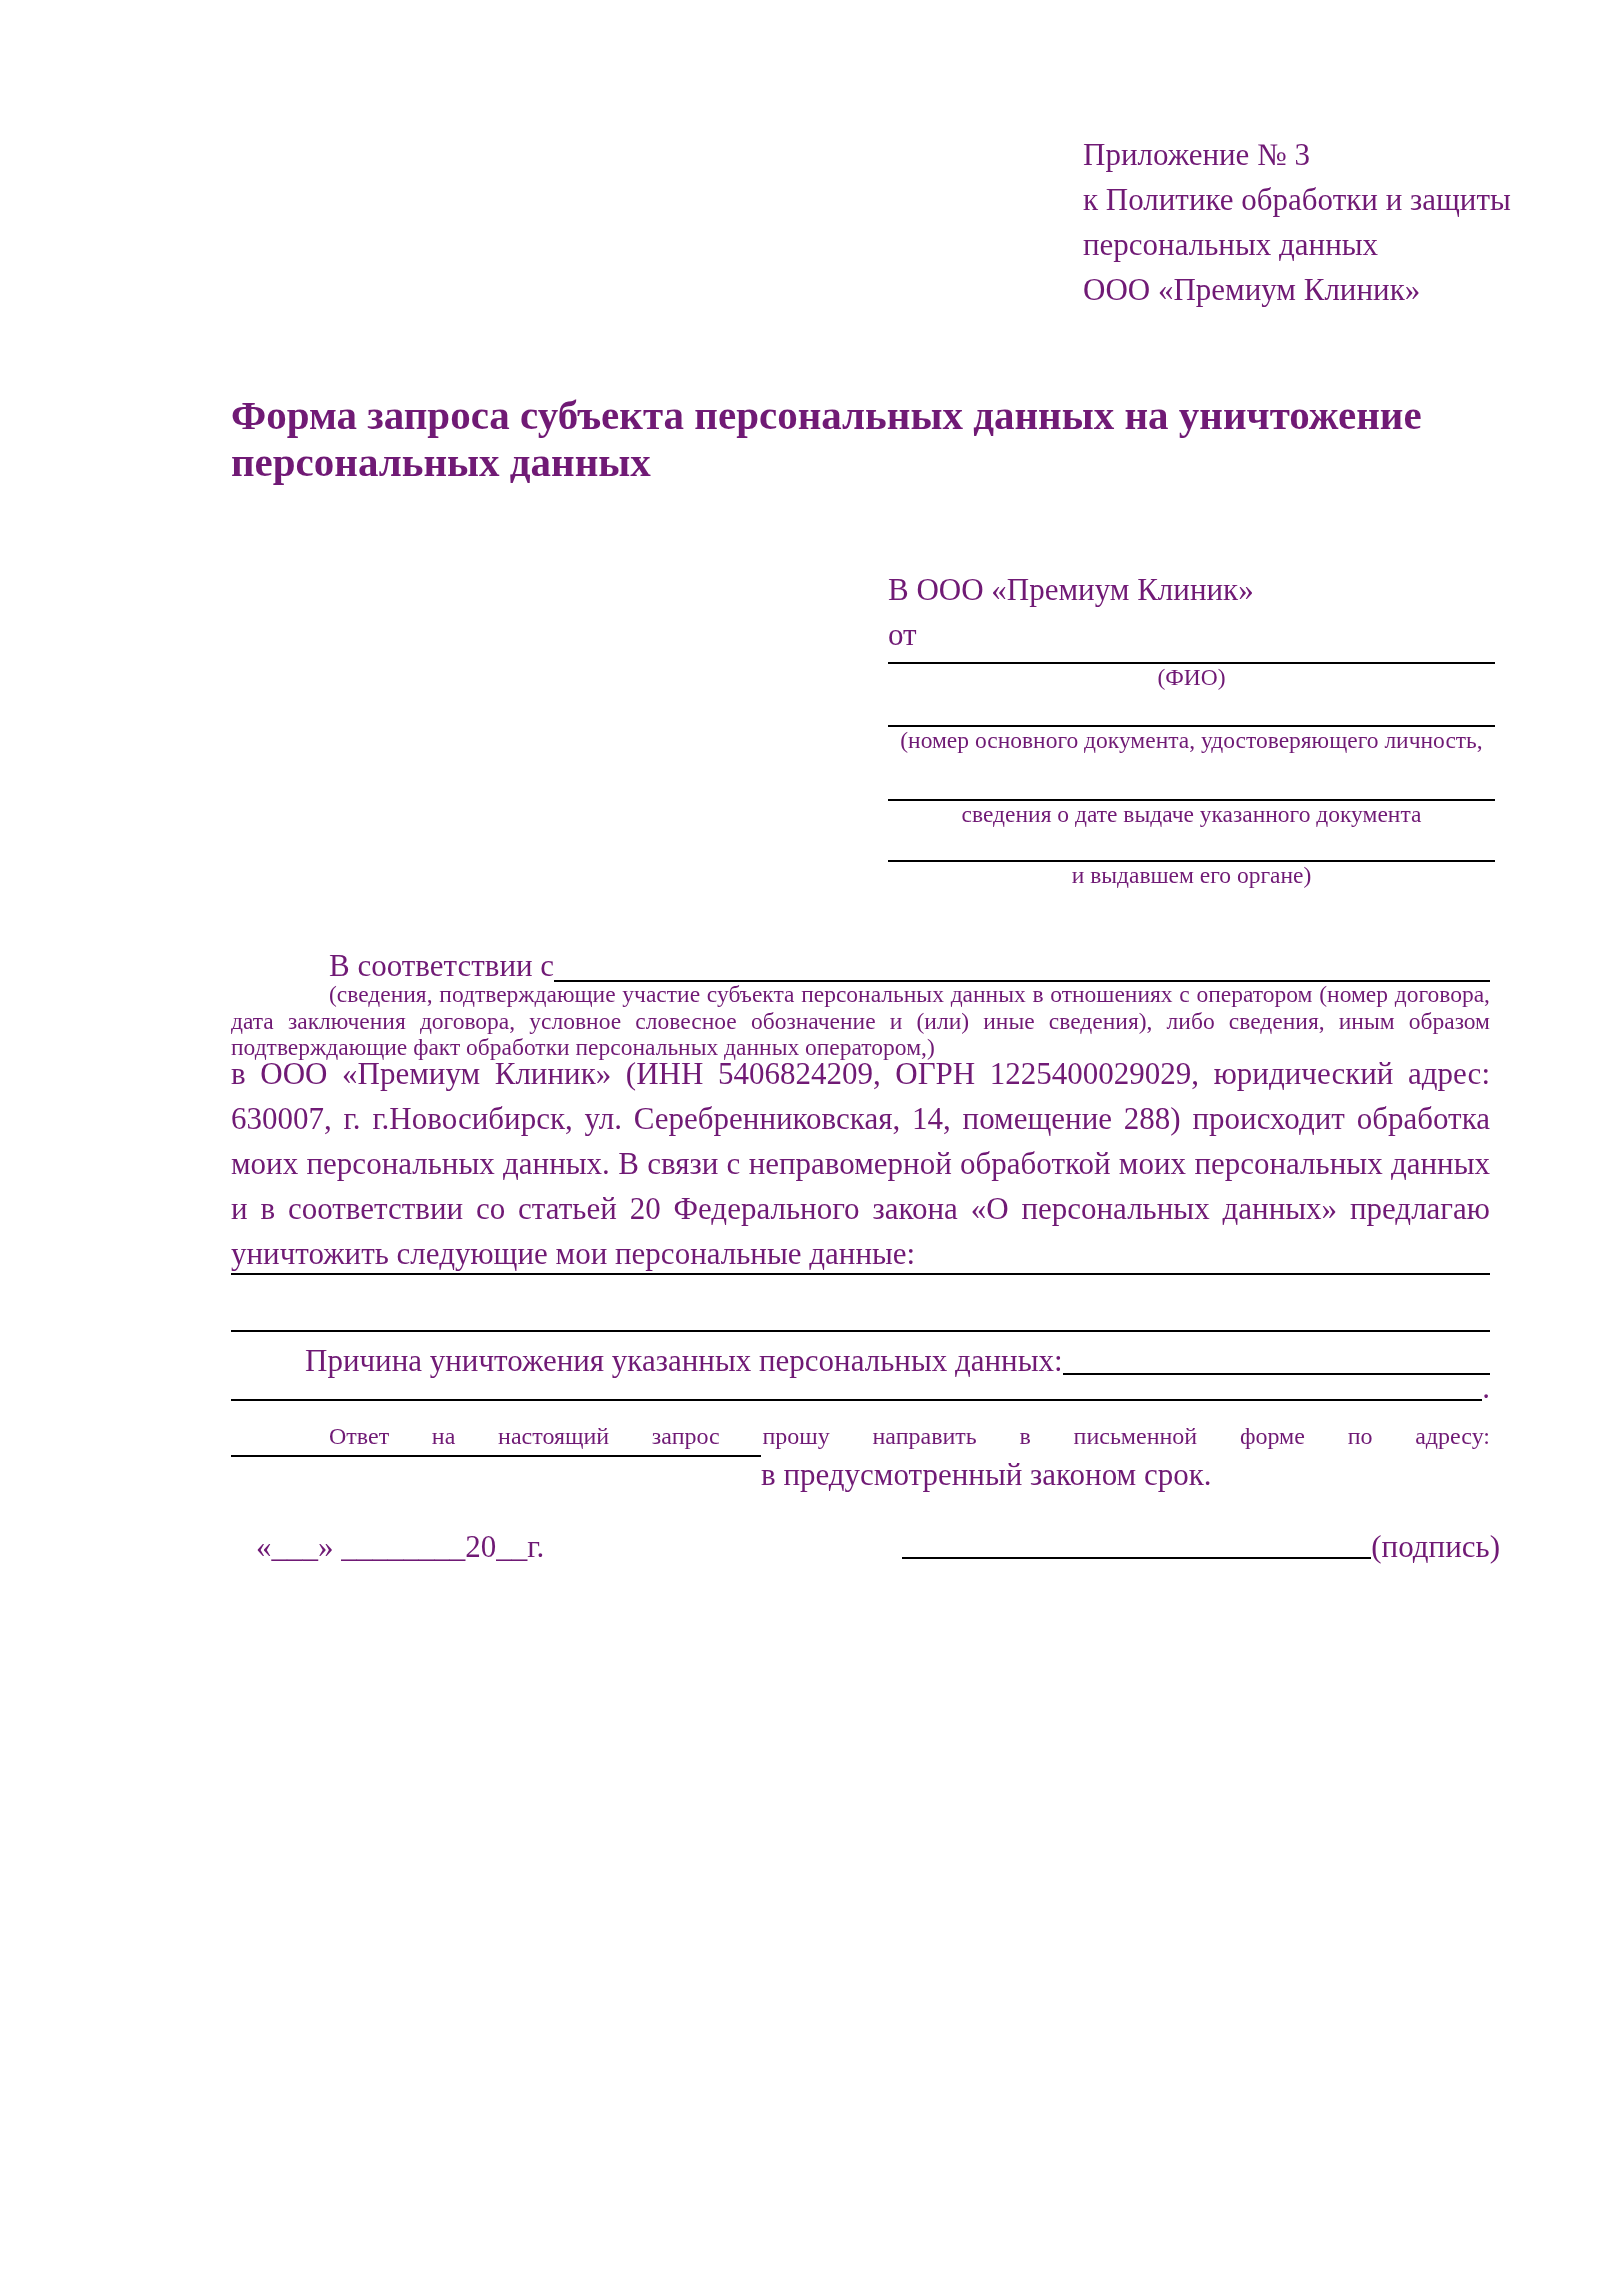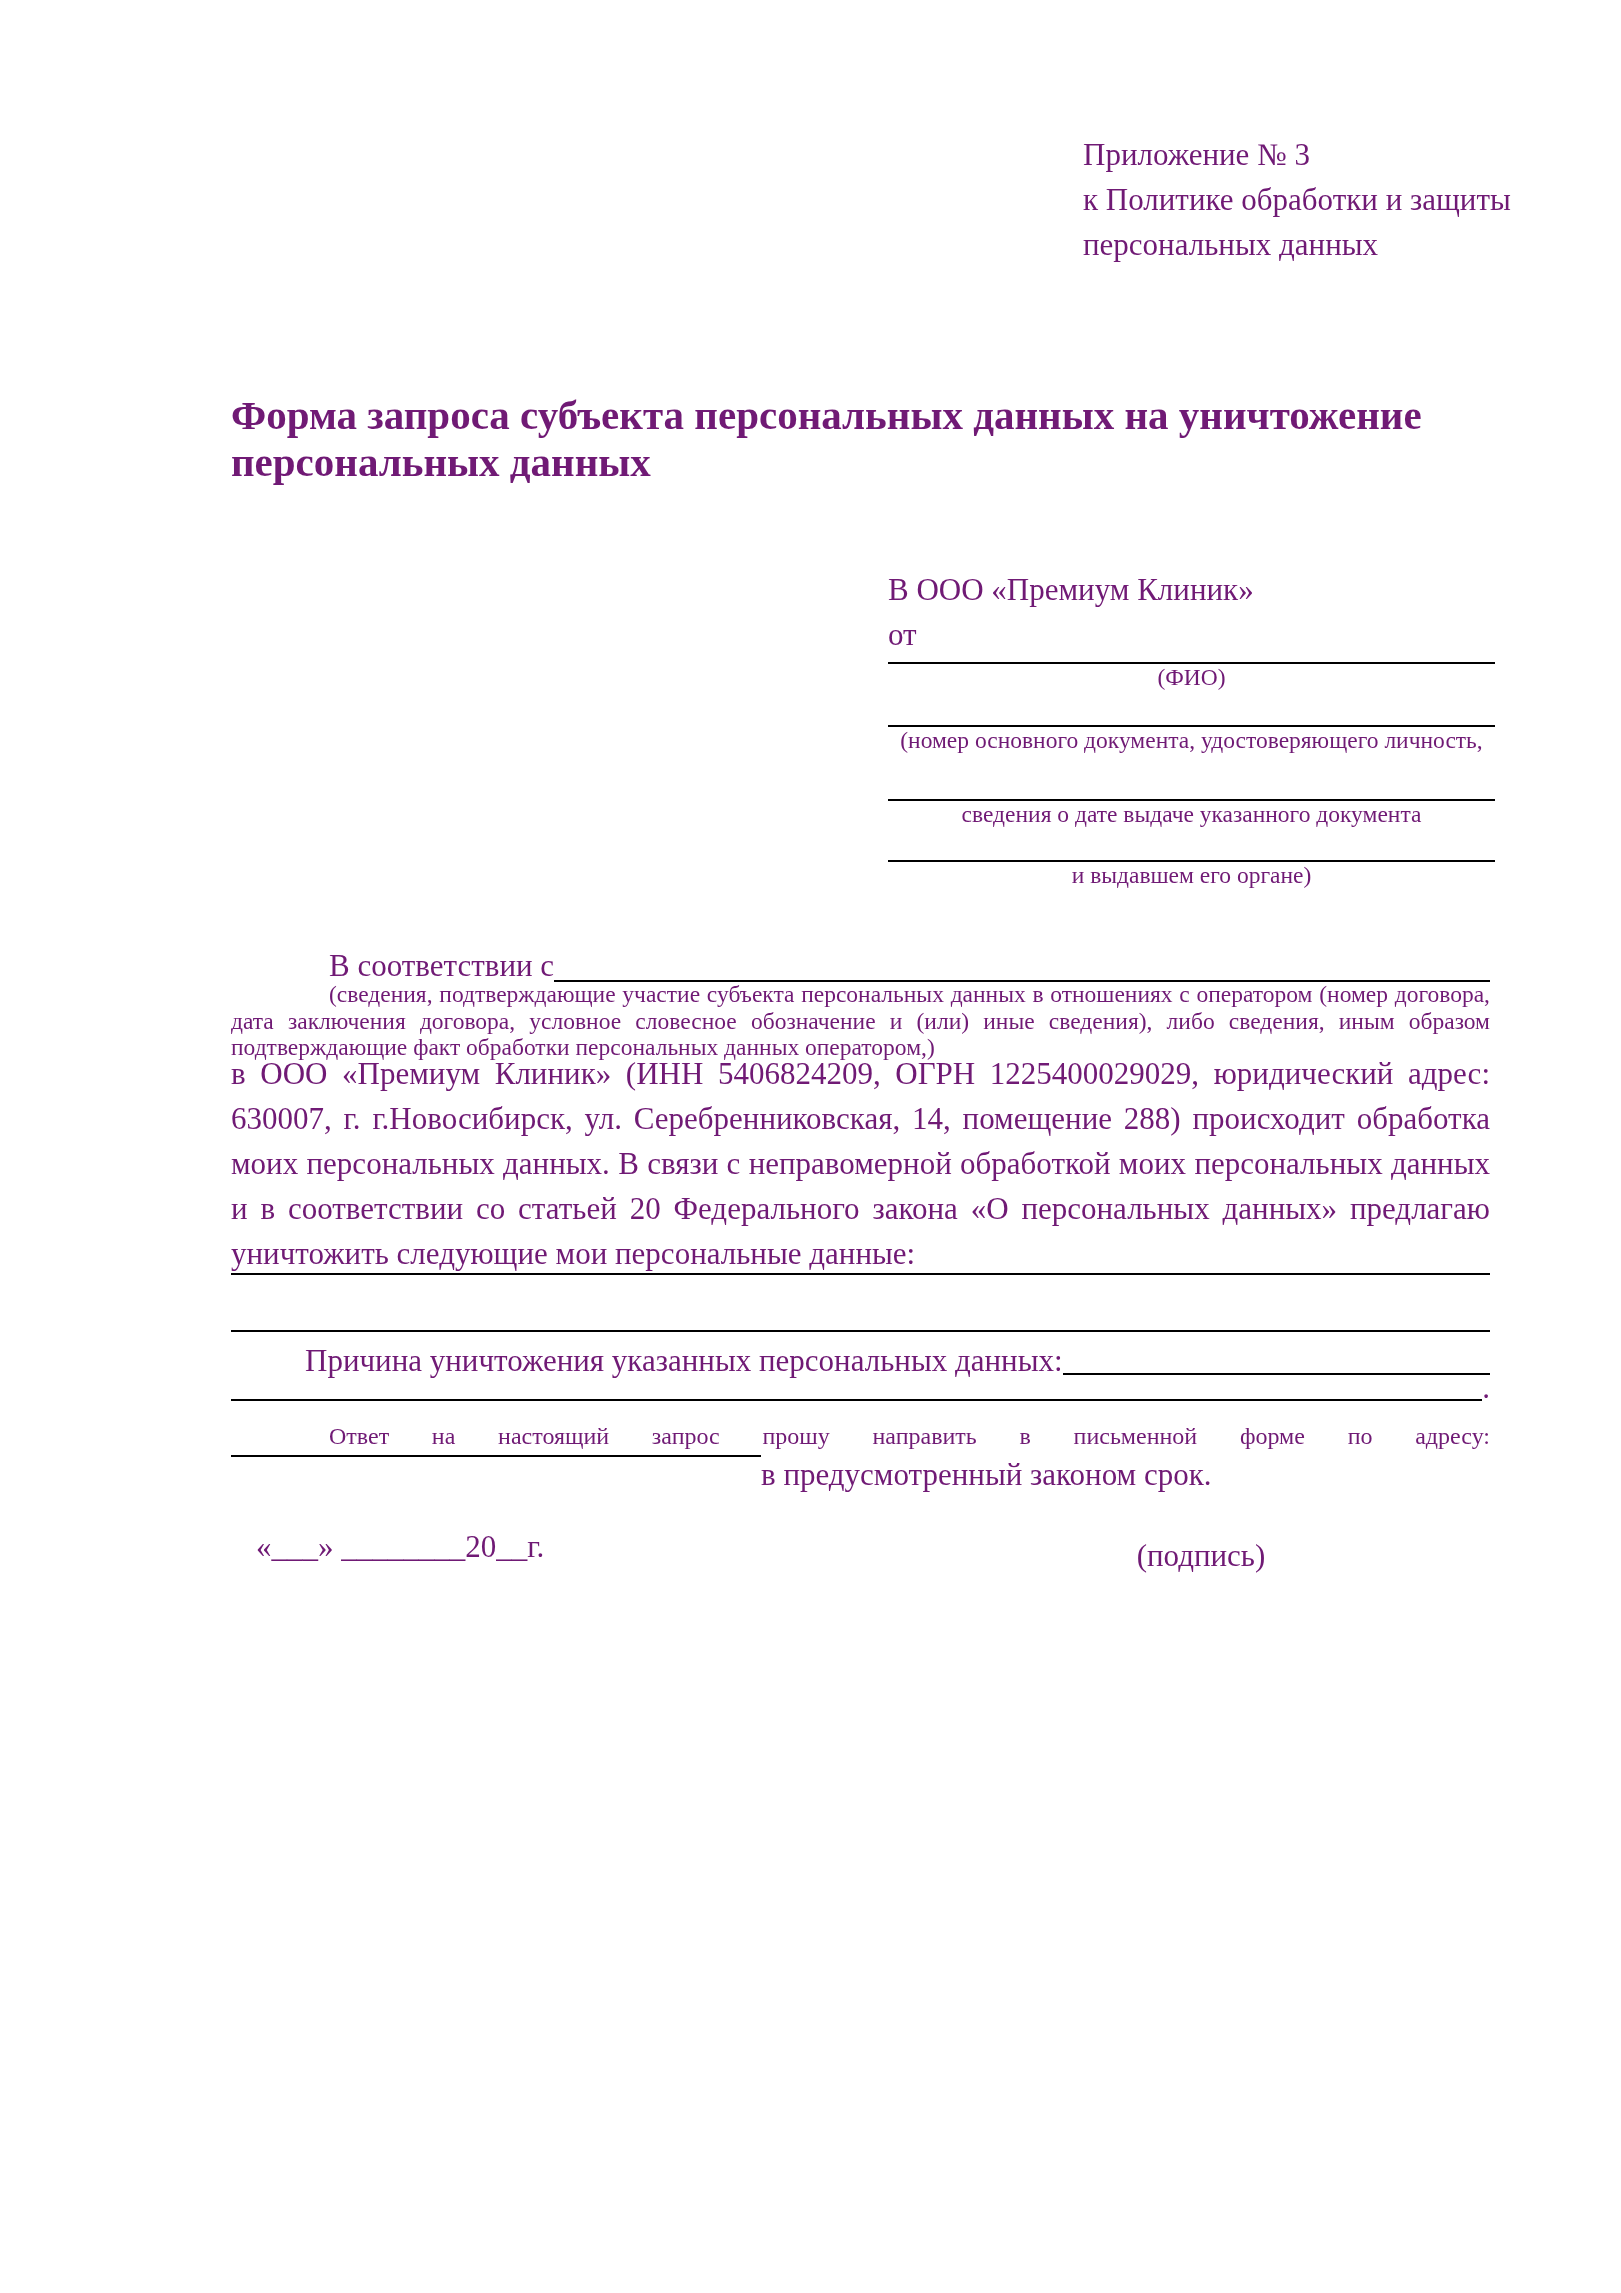--- a/index.html
+++ b/index.html
@@ -66,33 +66,34 @@
     font-size: 24px; line-height: 39px;
     text-align: justify; text-align-last: justify;
     text-indent: 98px;
   }
   .response-line2 { left: 231px; top: 1455px; width: 1259px; display: flex; align-items: flex-start; font-size: 31px; line-height: 39px; }
   .response-line2 .address-blank { width: 530px; border-bottom: 2.9px solid #000; margin-bottom: 5.9px; }
   .response-line2 .suffix { white-space: nowrap; }
 
   
   .date-line { left: 231px; top: 1527px; font-size: 31px; line-height: 39px; white-space: nowrap; margin-left: 25px; }
-  .signature-group { left: 902px; top: 1527px; width: 598px; display: flex; align-items: center; font-size: 31px; line-height: 39px; flex-direction: column; }
+  .signature-group { left: 902px; top: 1527px; width: 598px; display: flex; align-items: flex-end; font-size: 31px; line-height: 39px; }
   .signature-group .grow-line { margin-bottom: 6.9px; }
   .signature-group .sig-caption { white-space: nowrap; }
 </style>
 </head>
 <body>
 
 <div class="page">
 
   <div class="abs appendix">
     <div>Приложение № 3</div>
     <div>к Политике обработки и защиты</div>
     <div>персональных данных</div>
+    <div>ООО «Премиум Клиник»</div>
   </div>
 
   <div class="abs doc-title">
     <div>Форма запроса субъекта персональных данных на уничтожение</div>
     <div>персональных данных</div>
   </div>
 
   <div class="abs addressee">
     <div>В ООО «Премиум Клиник»</div>
     <div>от</div>

